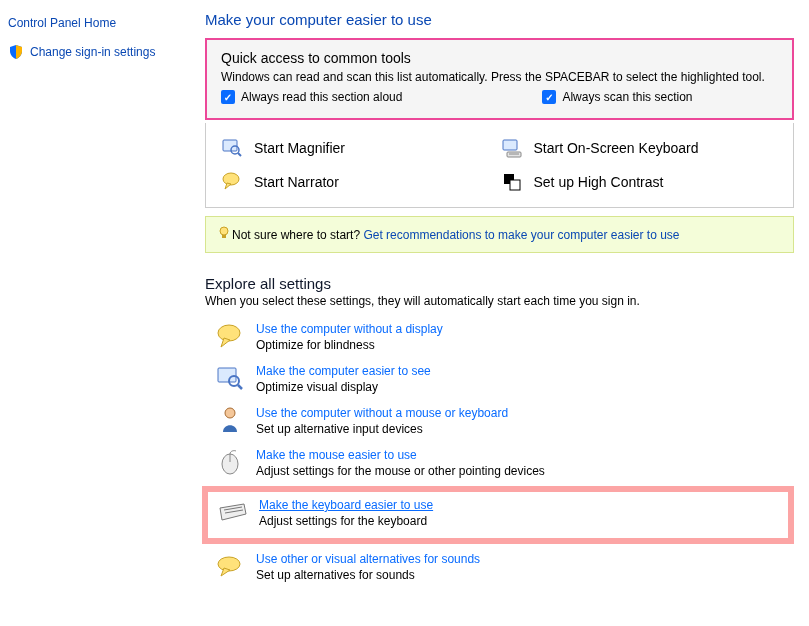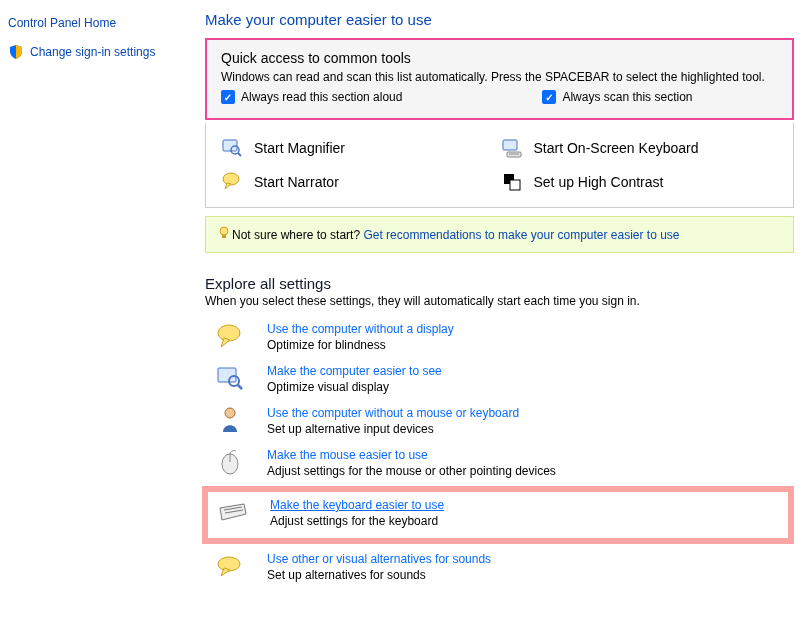--- a/index.html
+++ b/index.html
@@ -104,21 +104,21 @@
   h3 {
     font-size: 15px;
     font-weight: 400;
     color: #0f172a;
     margin: 22px 0 0 0;
   }
   .subdesc { margin: 2px 0 10px 0; }
   .item {
     display: flex;
     align-items: flex-start;
-    gap: 22px;
+    gap: 11px;
     padding: 4px 0 8px 10px;
   }
   .item-icon {
     width: 30px; height: 28px;
     display: flex; align-items: center; justify-content: center;
   }
   .item a {
     color: #0a6cff;
     text-decoration: none;
     display: inline-block;

